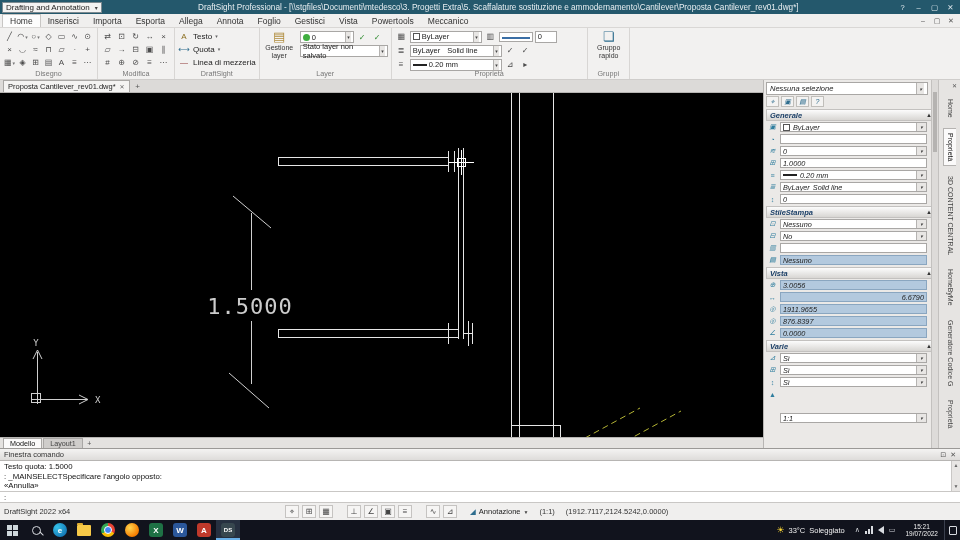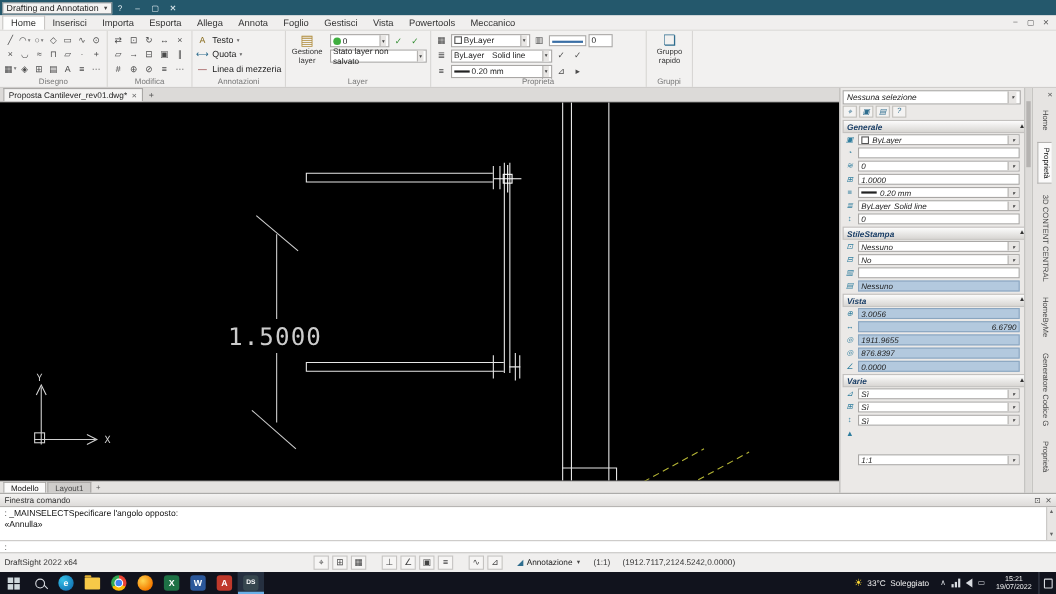--- a/index.html
+++ b/index.html
@@ -139,20 +139,21 @@
 </head>
 <body>
 
 <div id="app">
 
   <div class="titlebar">
     <div class="ws-combo">
       <span>Drafting and Annotation</span>
       <span class="caret">▾</span>
     </div>
+    <div class="tb-title">DraftSight Professional - [\\stgfiles\Documenti\mtedesco\3. Progetti Extra\5. Scaffalature sostituzione e ammodernamento\Cantilever\Proposta Cantilever_rev01.dwg*]</div>
     <div class="tb-btns">
       <div class="tb-btn">?</div>
       <div class="tb-btn">–</div>
       <div class="tb-btn">▢</div>
       <div class="tb-btn">✕</div>
     </div>
   </div>
 
   <div class="menubar">
     <span class="menu-item active">Home</span>
@@ -232,21 +233,21 @@
         <div class="ann-row">
           <span class="ann-ic" style="color:#2e6d8e;">⟷</span>
           <span>Quota</span>
           <span class="ann-caret">▾</span>
         </div>
         <div class="ann-row">
           <span class="ann-ic" style="color:#8a2e2e;">―</span>
           <span>Linea di mezzeria</span>
         </div>
       </div>
-      <div class="rgroup-label">Annotazioni</div>
+      <div class="rgroup-label">DraftSight</div>
     </div>
 
     <div class="rgroup" style="width:132px;">
       <div class="layer-inner">
         <div class="bigbtn">
           <span class="big-ic">▤</span>
           <span class="bigbtn-label">Gestione layer</span>
         </div>
         <div class="layer-right">
           <div class="minirow">
@@ -556,20 +557,21 @@
 
   <div class="cmdwin">
     <div class="cmdhead">
       <span>Finestra comando</span>
       <span class="hicons">
         <span>⊡</span>
         <span>✕</span>
       </span>
     </div>
     <div class="cmdbody">
+      <div>Testo quota:  1.5000</div>
       <div>: _MAINSELECTSpecificare l'angolo opposto:</div>
       <div>«Annulla»</div>
       <div class="cmd-scroll">
           <span>▲</span>
           <span>▼</span>
         </div>
     </div>
     <div class="cmdprompt">
       <span>:</span>
     </div>

